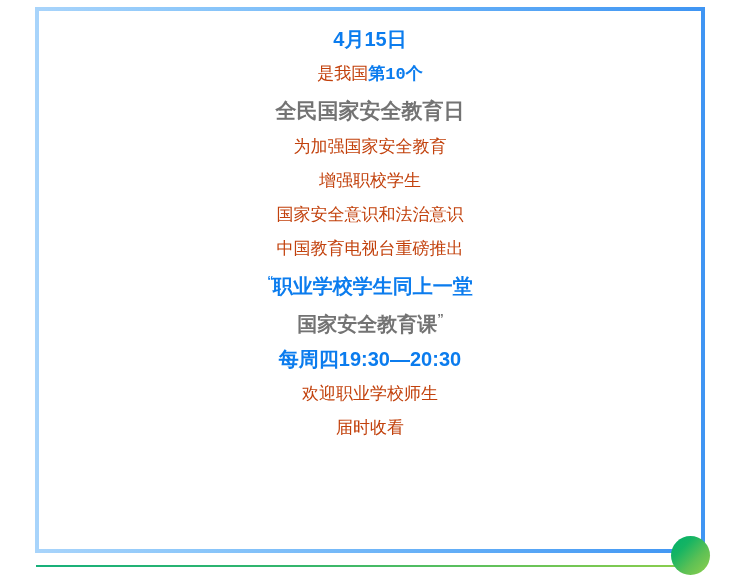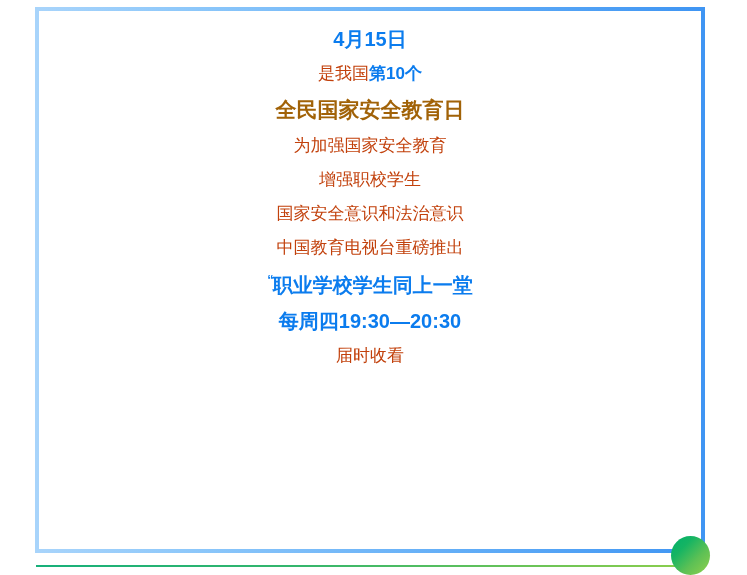--- a/index.html
+++ b/index.html
@@ -76,63 +76,67 @@
     white-space: nowrap;
     line-height: 1.0;
   }
 
   
   .line.big   { font-size: 20px; font-weight: bold; margin: 0 0 16px 0; }
   .line.body  { font-size: 17px; font-weight: normal; margin: 0 0 17px 0; }
   .line.head  { font-size: 21px; font-weight: bold; margin: 0 0 17px 0; }
 
   .blue  { color: #0b7cee; }
-  .red   { color: #a16207; }
+  .red   { color: #737373; }
   .gray  { color: #c2410c; }
 
   .quote {
     font-size: 13px;
     vertical-align: super;
     letter-spacing: -1px;
   }
 </style>
 </head>
 <body>
 
 <div id="poster">
 
   <div class="frame"></div>
 
   <div class="content">
 
     <div class="line big blue">4月15日</div>
 
     <div class="line body">
-      <span class="gray">是我国</span><span class="blue" style="font-weight:bold;">第10个</span>
+      <span class="gray">是我国</span><span class="blue" style="font-weight:bold;font-family:Liberation Mono, monospace;">第10个</span>
     </div>
 
     <div class="line head red">全民国家安全教育日</div>
 
     <div class="line body gray">为加强国家安全教育</div>
 
     <div class="line body gray">增强职校学生</div>
 
     <div class="line body gray">国家安全意识和法治意识</div>
 
     <div class="line body gray">中国教育电视台重磅推出</div>
 
     <div class="line big blue">
       <span class="quote">“</span><span>职业学校学生同上一堂</span>
     </div>
 
+    <div class="line big red">
+      <span>国家安全教育课</span><span class="quote">”</span>
+    </div>
 
 
     <div class="line big blue">每周四19:30—20:30</div>
 
 
+    <div class="line body gray">欢迎职业学校师生</div>
 
     <div class="line body gray">届时收看</div>
 
   </div>
 
   <div class="green-rule"></div>
   <div class="green-dot"></div>
 
 </div>
 

